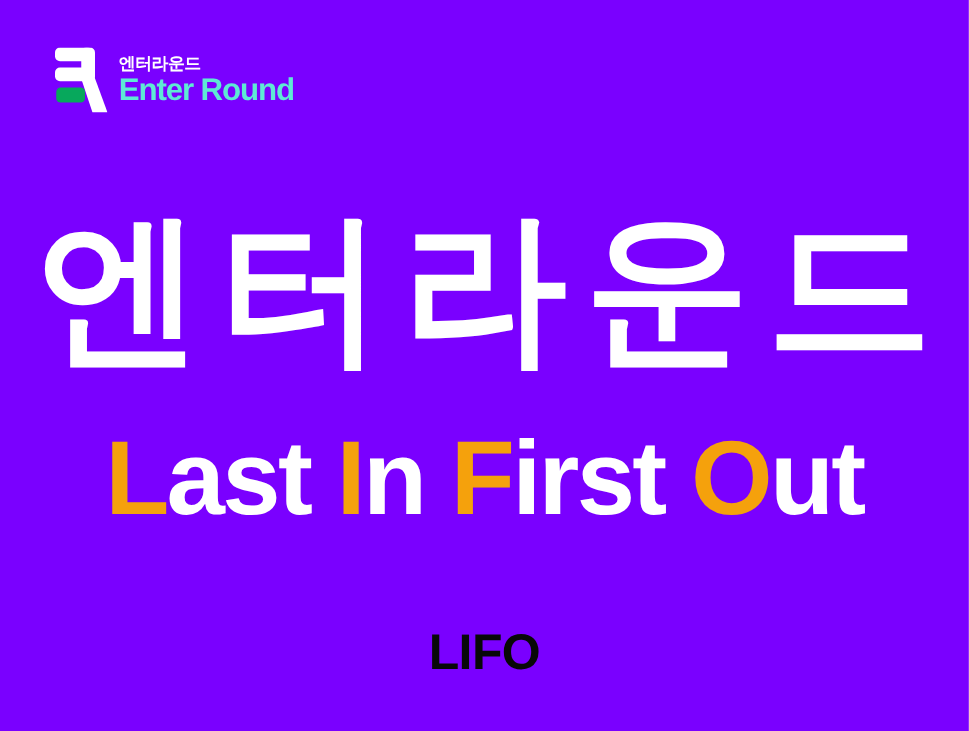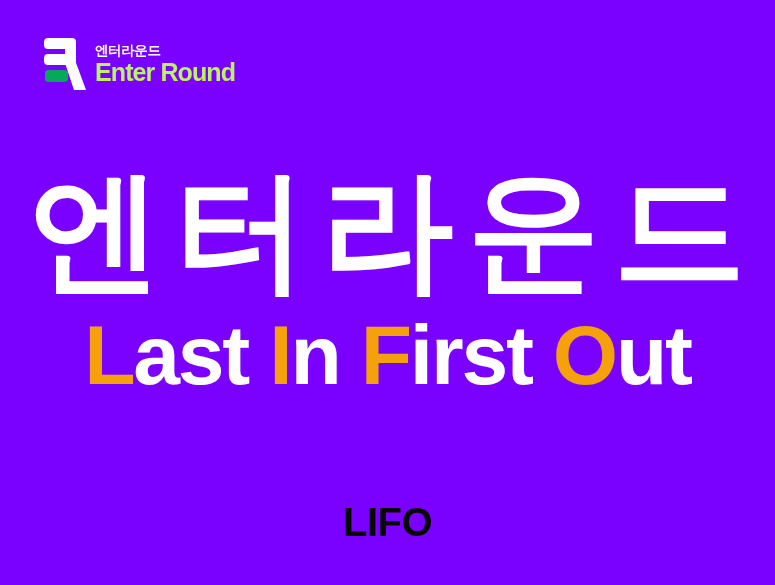--- a/index.html
+++ b/index.html
@@ -51,21 +51,21 @@
   }
   .logo-kr {
     color: #ffffff;
     font-size: 13.5px;
     font-weight: bold;
     letter-spacing: -0.4px;
     line-height: 1.05;
     white-space: nowrap;
   }
   .logo-en {
-    color: #bef264;
+    color: #5eead4;
     font-size: 25px;
     font-weight: bold;
     letter-spacing: -0.9px;
     line-height: 1.08;
     margin-top: 1px;
     white-space: nowrap;
   }
 
   
   .headline-kr {
@@ -80,21 +80,21 @@
     letter-spacing: 14px;
     text-indent: 14px;
     line-height: 1.1;
     white-space: nowrap;
   }
 
   
   .headline-en {
     position: absolute;
     left: 0;
-    top: 313px;
+    top: 340px;
     width: 775px;
     text-align: center;
     font-size: 84px;
     font-weight: bold;
     letter-spacing: -2.2px;
     line-height: 1.0;
     white-space: nowrap;
     color: #ffffff;
   }
   .headline-en .accent {

